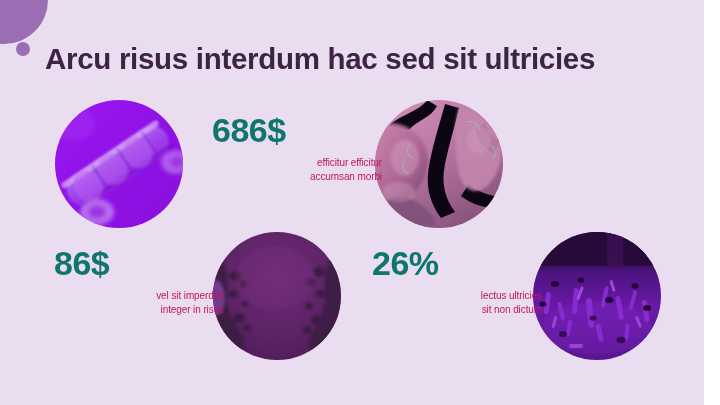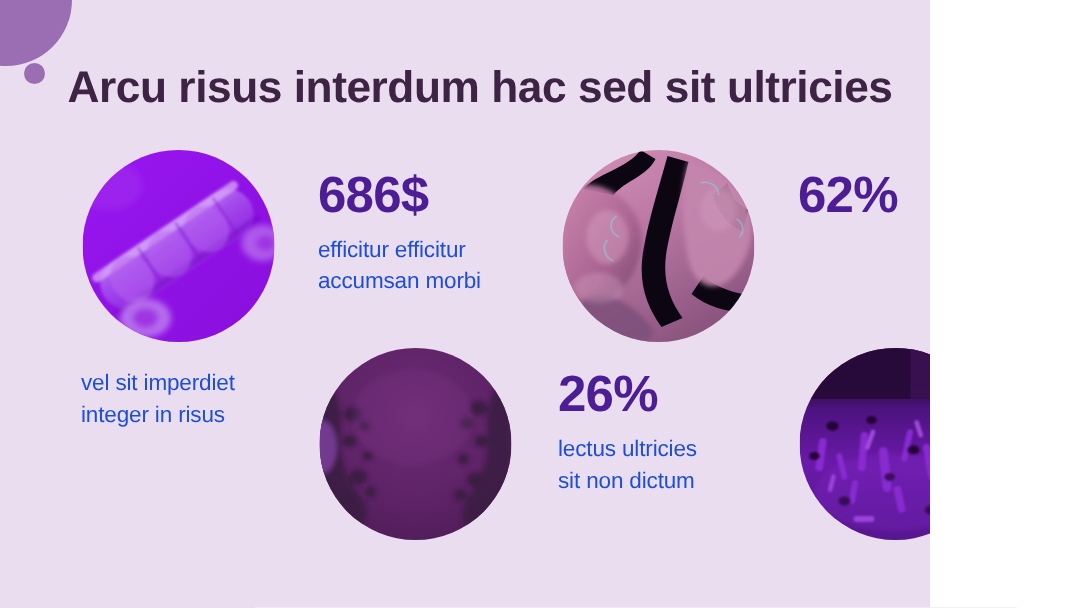--- a/index.html
+++ b/index.html
@@ -7,21 +7,21 @@
     padding: 0;
   }
   body {
     width: 720px;
     height: 405px;
     overflow: hidden;
     font-family: "Liberation Sans", sans-serif;
   }
   #slide {
     position: relative;
-    width: 620px;
+    width: 704px;
     height: 405px;
     background: #ebddf0;
     overflow: hidden;
   }
 
   
   .deco-big-circle {
     position: absolute;
     left: -40px;
     top: -44px;
@@ -55,31 +55,32 @@
   }
 
   
   .stat {
     position: absolute;
     width: 170px;
   }
   .stat-value {
     font-size: 34px;
     font-weight: bold;
-    color: #4c1d95;
+    color: #0f766e;
     line-height: 1.08;
     letter-spacing: -0.5px;
     margin: 0 0 7px 0;
   }
   .stat-caption {
-    font-size: 15px;
-    color: #1d4ed8;
+    font-size: 10px;
+    color: #be185d;
     line-height: 1.42;
     letter-spacing: -0.1px;
     white-space: pre-line;
+    text-align: right;
   }
 
   .stat-1 { left: 212px; top: 112px; }
   .stat-2 { left: 532px; top: 112px; }
   .stat-3 { left: 54px;  top: 245px; }
   .stat-4 { left: 372px; top: 245px; }
 
   
   .photo {
     position: absolute;
@@ -291,24 +292,24 @@
     </svg>
   </div>
 
   <div class="stat stat-1">
     <div class="stat-value">686$</div>
     <div class="stat-caption">efficitur efficitur
 accumsan morbi</div>
   </div>
 
   <div class="stat stat-2">
-    <div class="stat-value">62%</div>
   </div>
 
   <div class="stat stat-3">
+    <div class="stat-value">86$</div>
     <div class="stat-caption">vel sit imperdiet
 integer in risus</div>
   </div>
 
   <div class="stat stat-4">
     <div class="stat-value">26%</div>
     <div class="stat-caption">lectus ultricies
 sit non dictum</div>
   </div>
 

